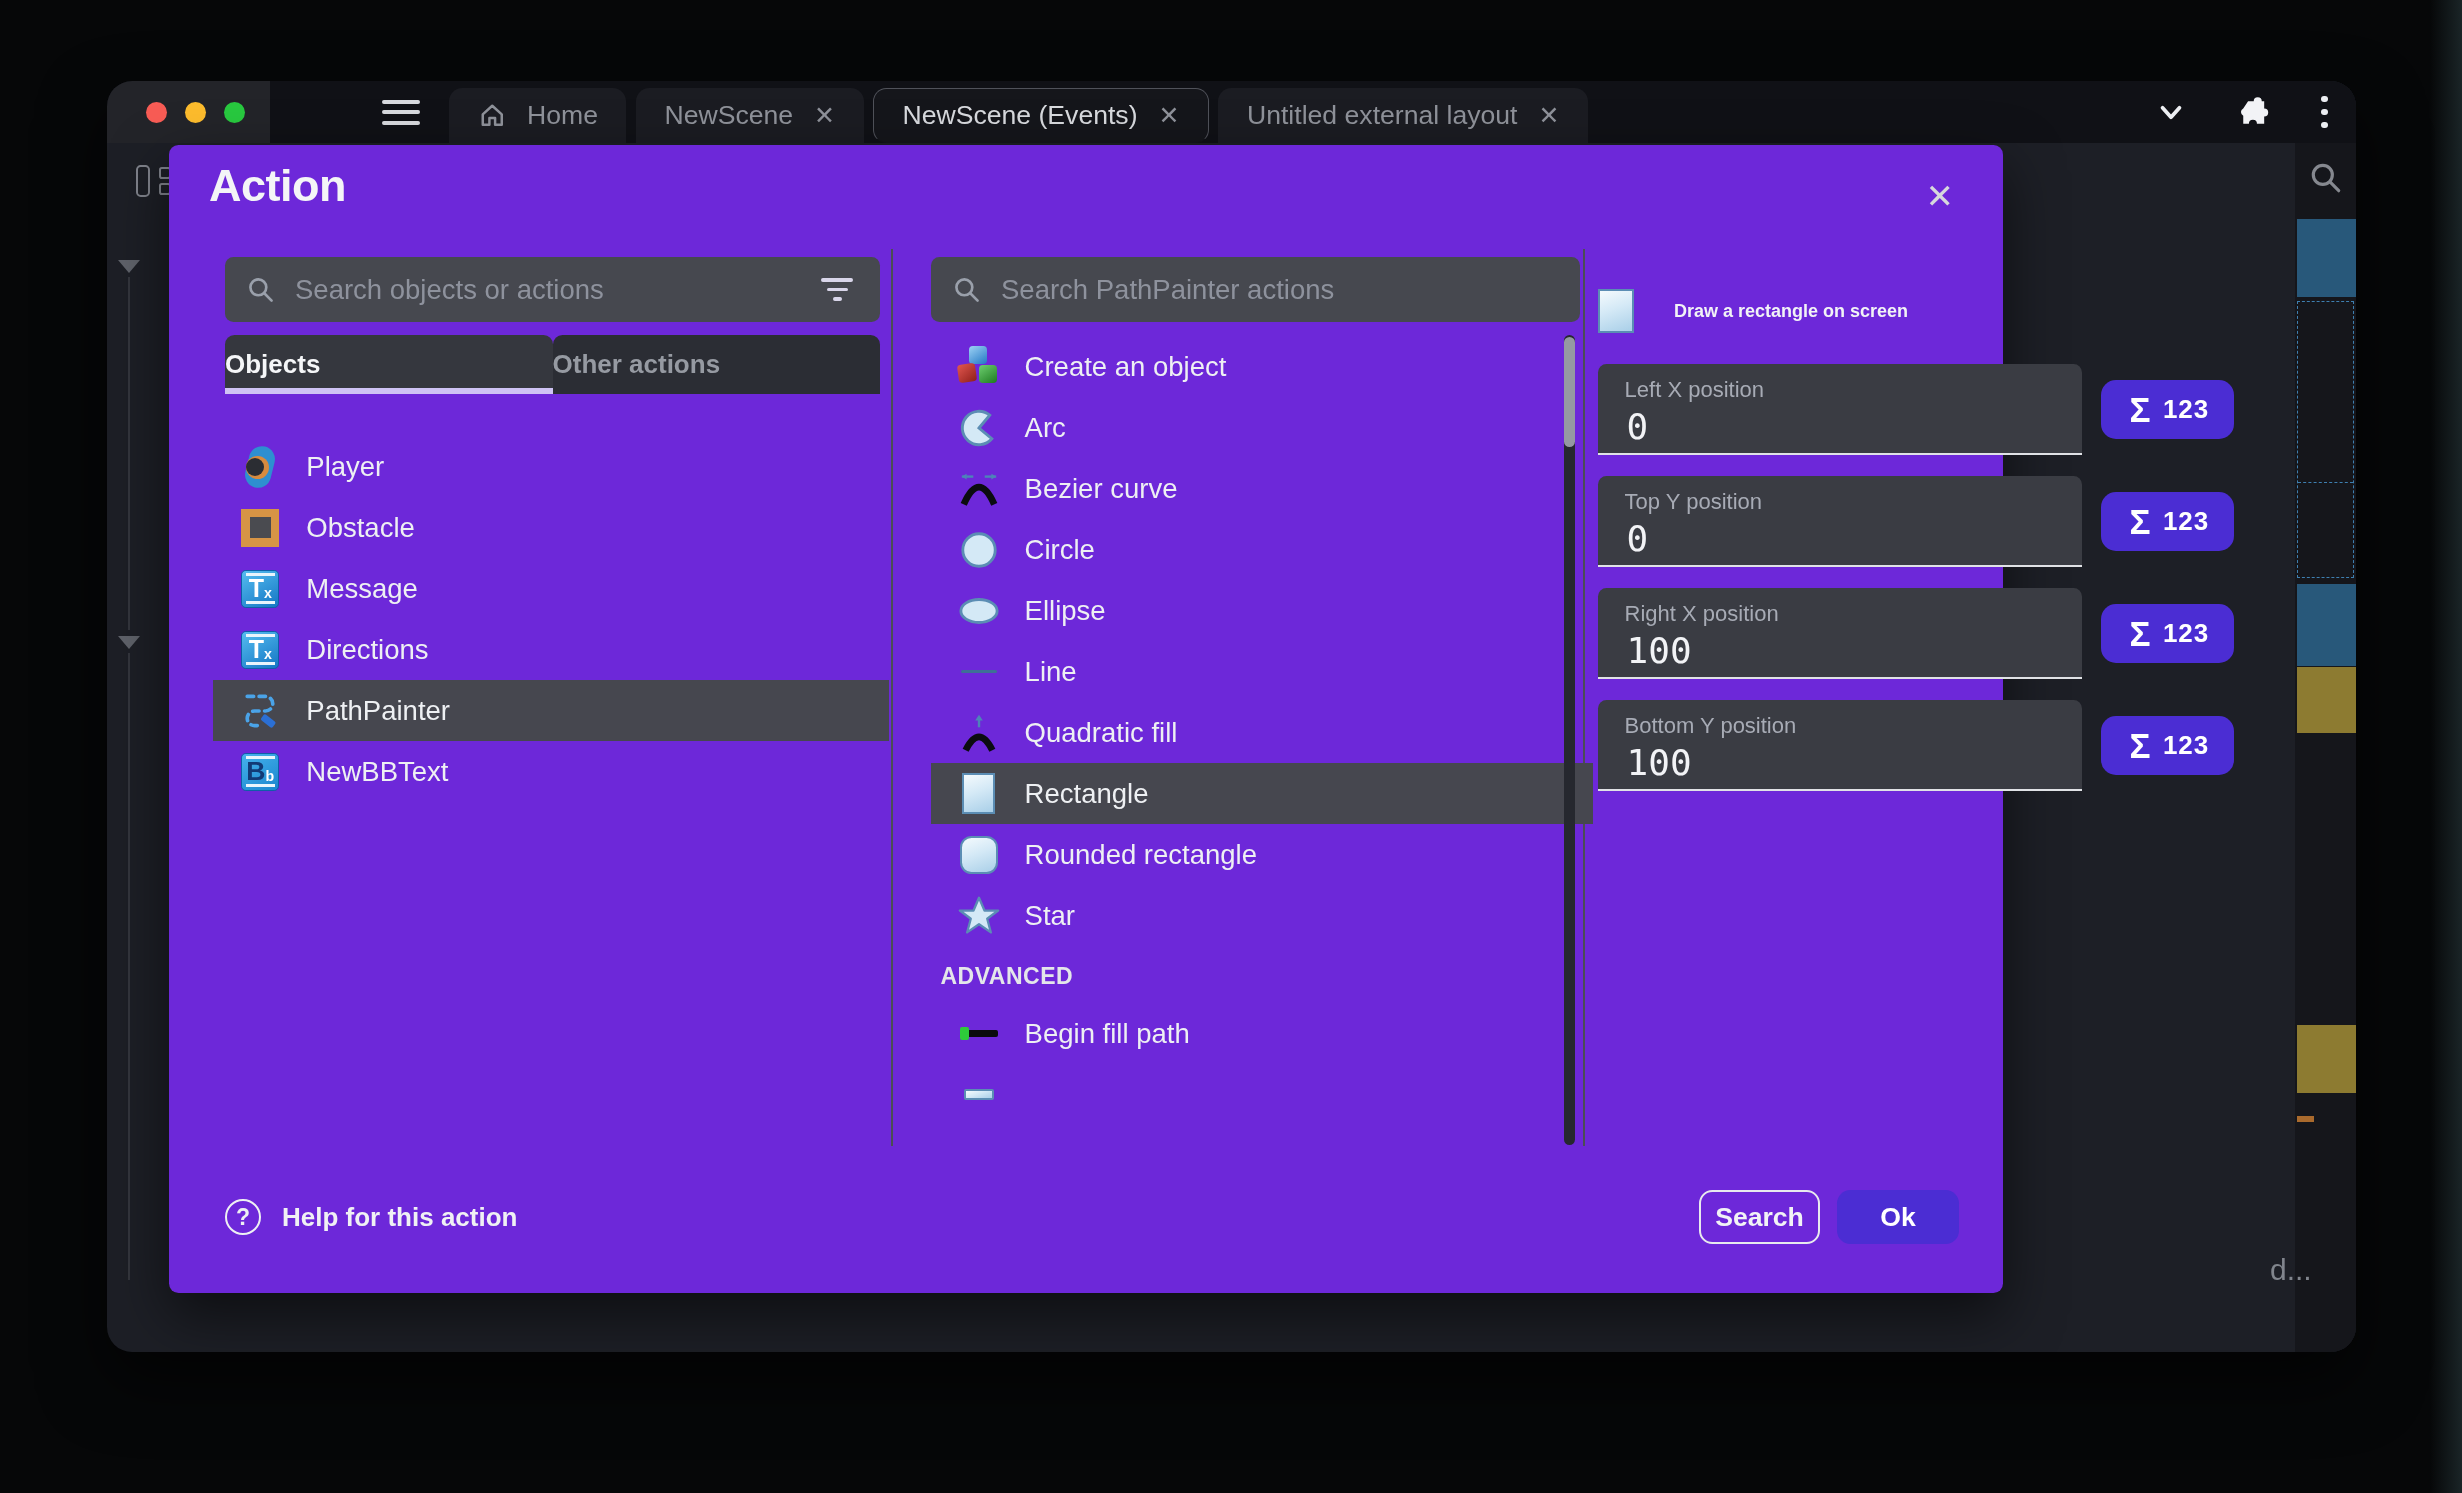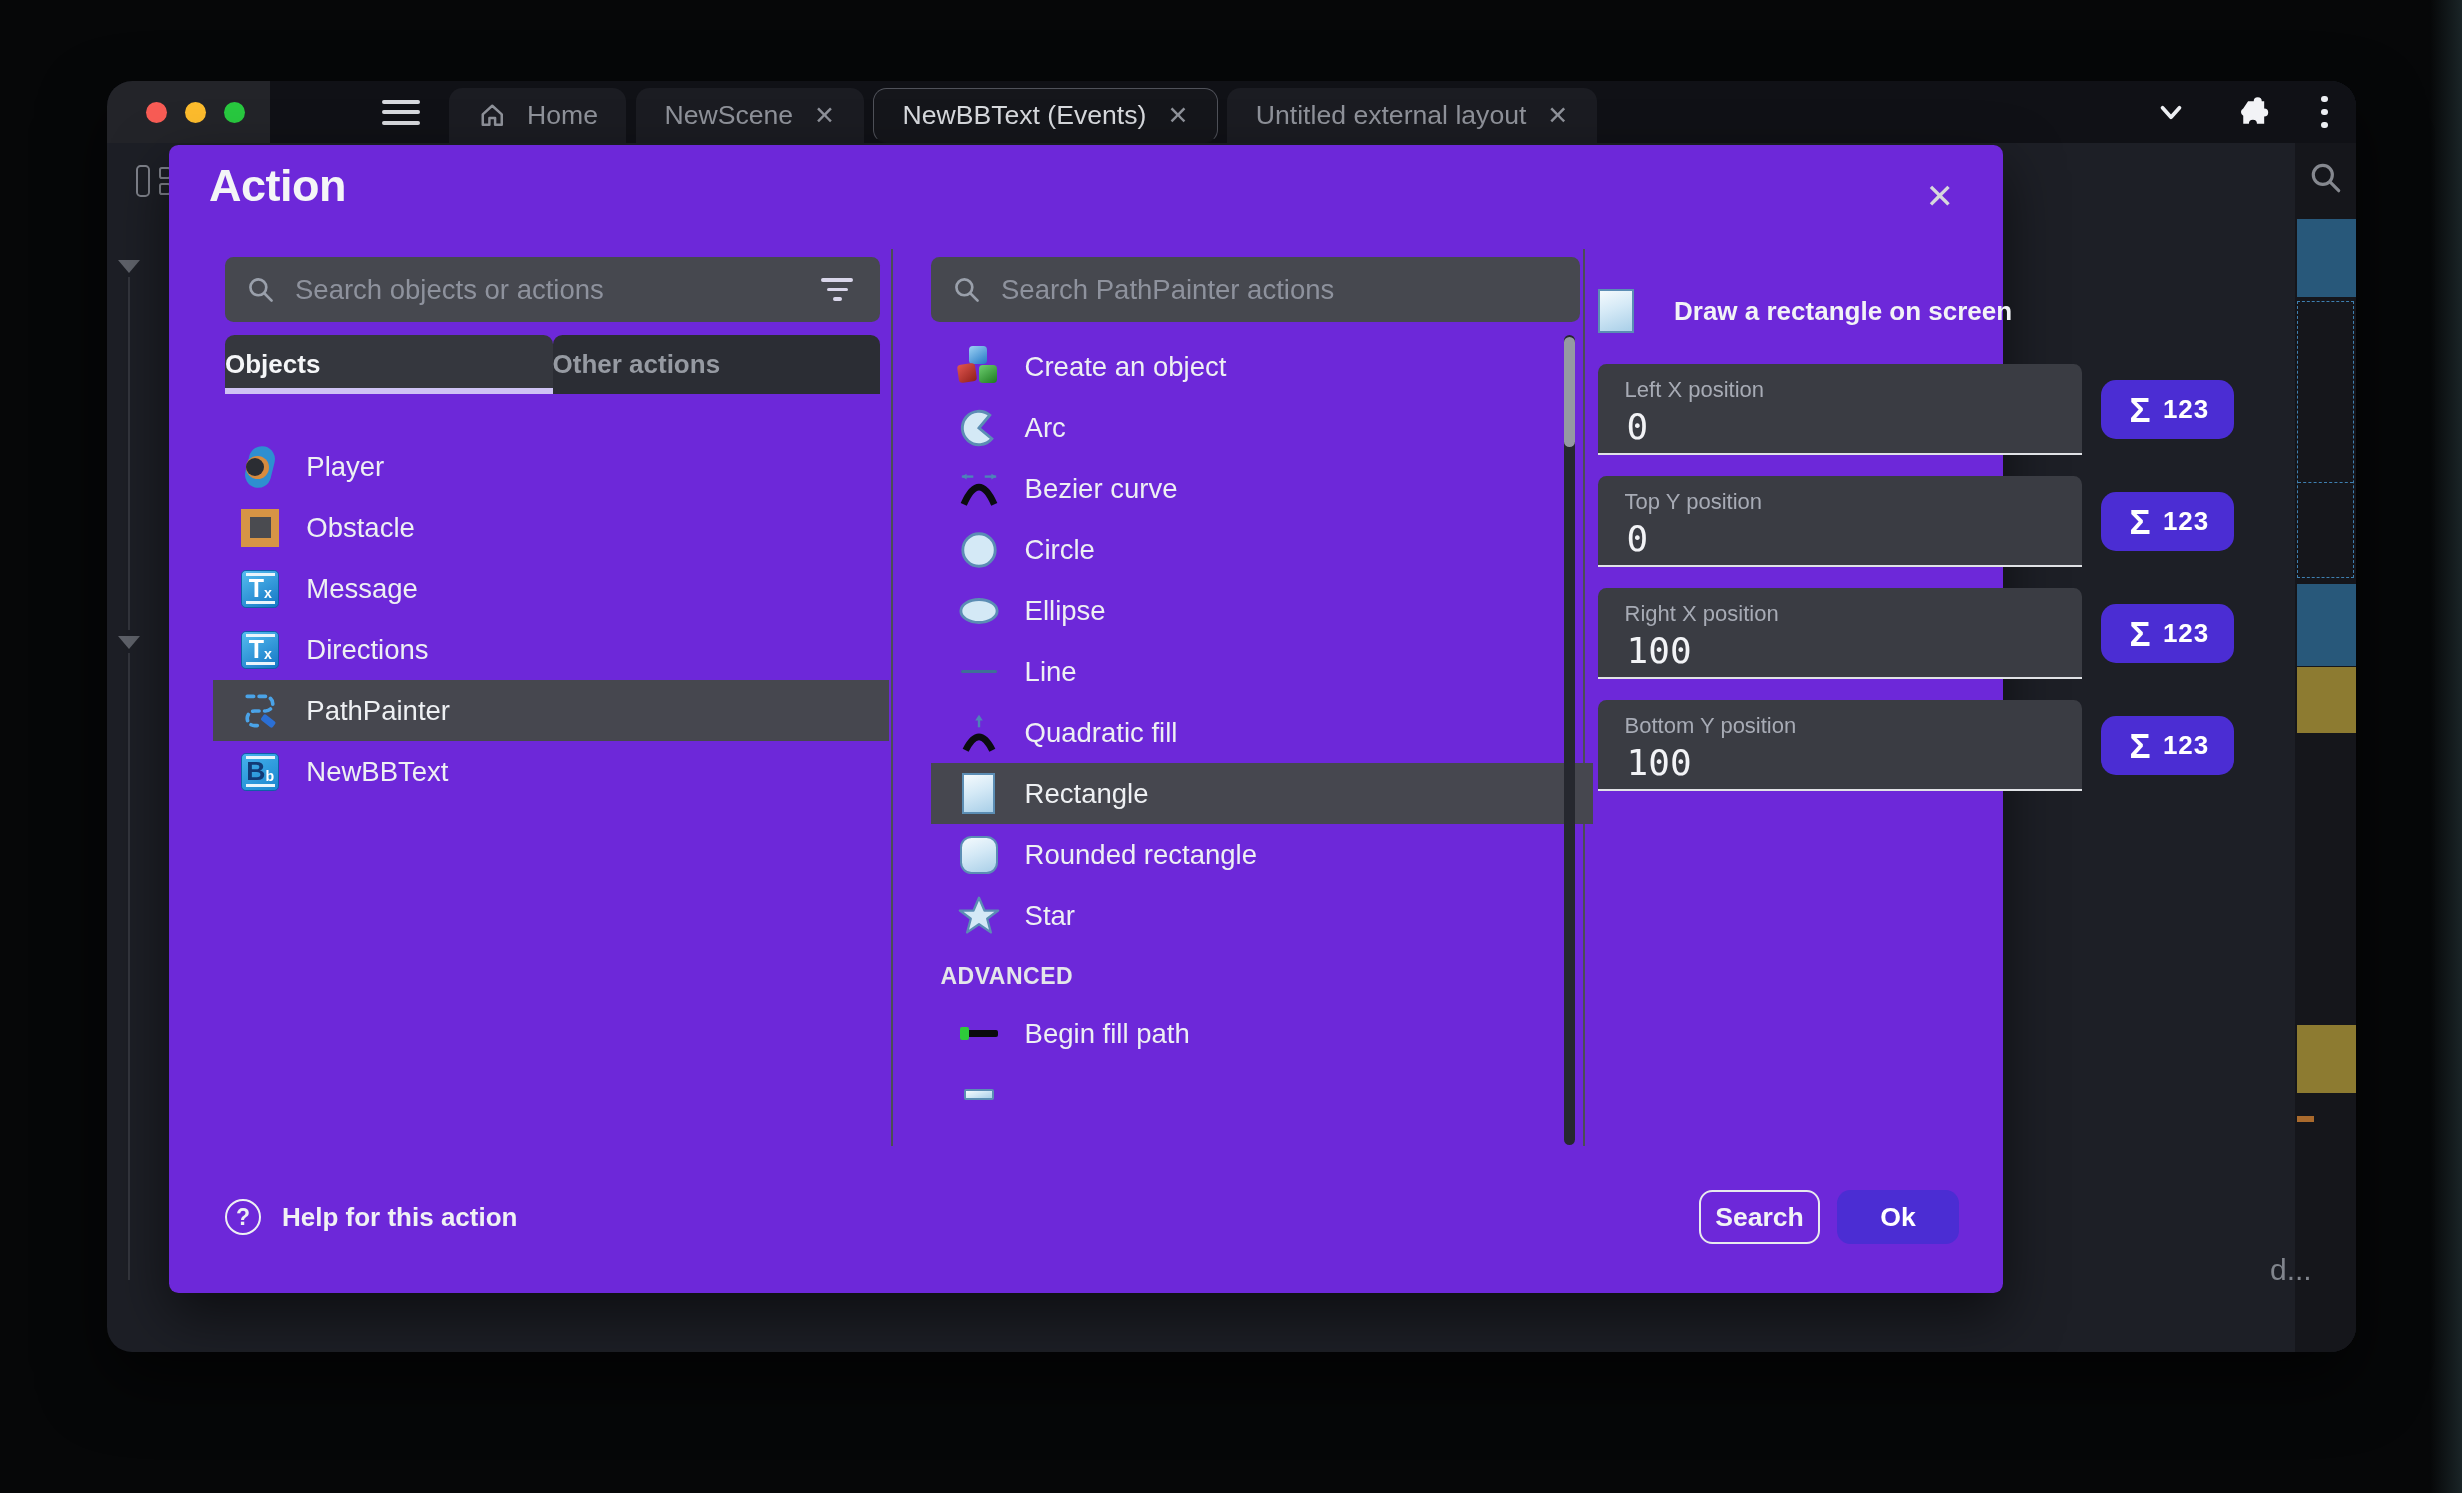--- a/index.html
+++ b/index.html
@@ -64,21 +64,21 @@
   .icon-cell{width:42px;height:42px;display:flex;align-items:center;justify-content:center;flex:0 0 42px;}
   
   .col-mid{position:absolute;left:762px;top:0;width:662px;height:100%;}
   .act-list{position:absolute;left:0;top:191px;width:662px;height:809px;overflow:hidden;}
   .sec-head{height:57px;display:flex;align-items:flex-end;padding:0 0 13.3px 9.5px;color:#e4e6ea;font-size:23px;font-weight:bold;letter-spacing:0.5px;}
   .scrollbar{position:absolute;left:1395px;top:190px;width:11.4px;height:810px;background:#26282f;border-radius:5.7px;}
   .scroll-thumb{position:absolute;left:0;top:1.9px;width:11.4px;height:110px;background:#9599a2;border-radius:5.7px;cursor:grab;}
   
   .col-right{position:absolute;left:1429px;top:0;width:675px;height:100%;}
   .action-head{position:absolute;left:0;top:144px;display:flex;align-items:center;gap:40px;}
-  .action-head .ttl{font-size:26px;font-weight:bold;color:#f2f3f6;}
+  .action-head .ttl{font-size:18px;font-weight:bold;color:#f2f3f6;}
   .params{position:absolute;left:0;top:219px;width:675px;}
   .param-row{display:flex;align-items:center;gap:19px;margin-bottom:21px;}
   .field{width:484px;height:91px;background:#3a3c43;border-radius:8.5px 8.5px 0 0;border-bottom:2.8px solid #e0e2e6;padding:13.3px 0 0 26.6px;}
   .field .flabel{font-size:22px;color:#a7abb5;}
   .field input{background:transparent;border:none;outline:none;color:#f2f3f6;font-size:36px;
     font-family:"DejaVu Sans Mono",monospace;width:418px;margin-top:1.9px;}
   .sigma-btn{width:133px;height:59px;background:#4b2dd3;border-radius:15px;display:flex;align-items:center;
     justify-content:space-between;padding:0 25px 0 28.5px;cursor:pointer;}
   .sigma-btn .sg{color:#fff;font-size:35px;font-weight:bold;}
   .sigma-btn .num{color:#fff;font-size:26px;font-weight:bold;letter-spacing:0.9px;}
@@ -144,21 +144,21 @@
           <svg width="28.5" height="28.5" viewBox="0 0 30 30">
             <path d="M5 14 L15 5 L25 14 V25 H18 V18 H12 V25 H5 Z" fill="none" stroke="#8f929a" stroke-width="2.6" stroke-linejoin="round"></path>
           </svg>
           <span>Home</span>
         </div>
         <div class="tab">
           <span>NewScene</span>
           <span class="tab-close">✕</span>
         </div>
         <div class="tab active">
-          <span>NewBBText (Events)</span>
+          <span>NewScene (Events)</span>
           <span class="tab-close">✕</span>
         </div>
         <div class="tab">
           <span>Untitled external layout</span>
           <span class="tab-close">✕</span>
         </div>
       </div>
       <div class="titlebar-right">
         <div class="tbar-btn">
           <svg width="32" height="23" viewBox="0 0 34 24">

